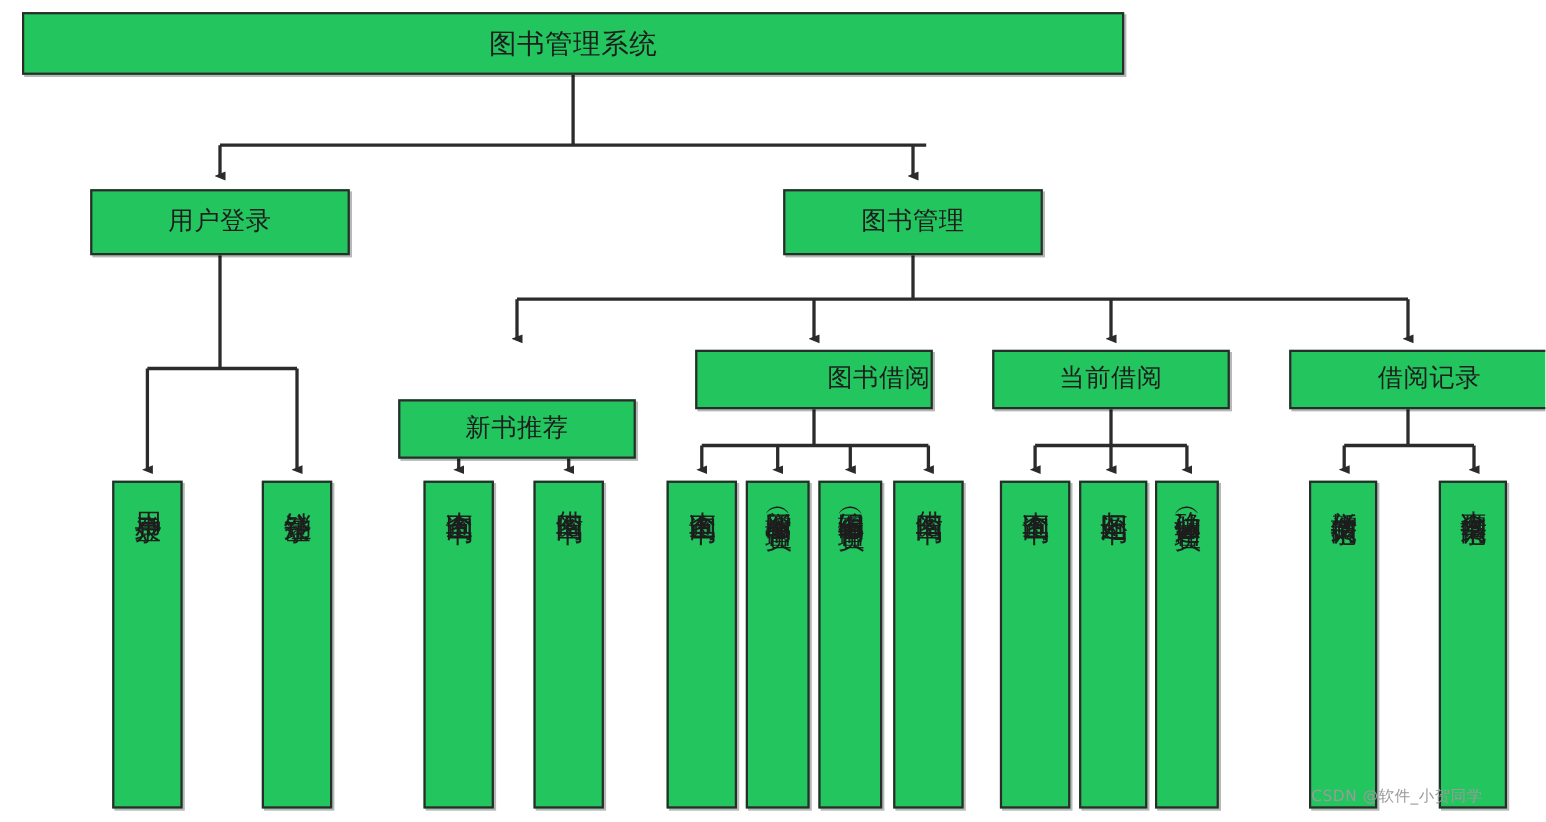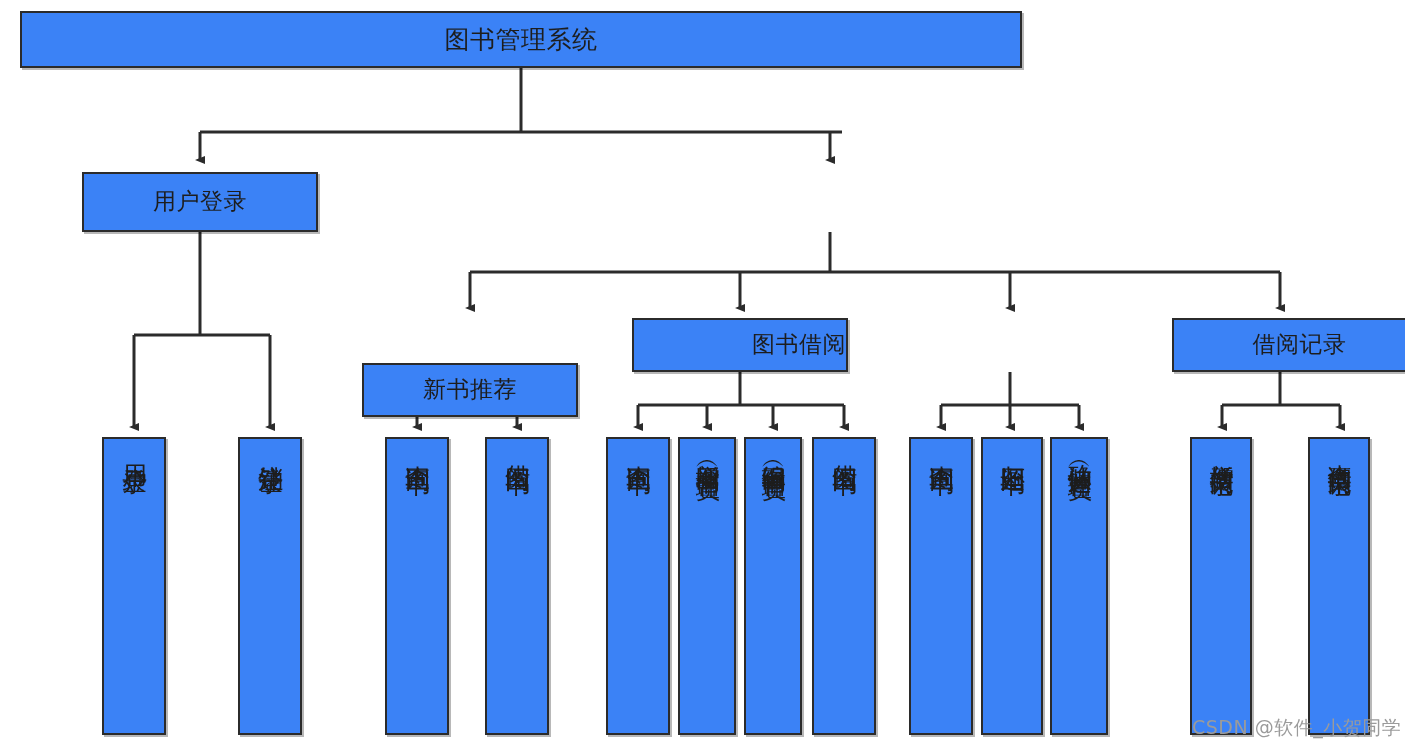--- a/index.html
+++ b/index.html
@@ -21,21 +21,21 @@
     position: absolute;
     left: 0;
     top: 0;
     width: 1405px;
     height: 747px;
     pointer-events: none;
   }
   .node {
     position: absolute;
     box-sizing: border-box;
-    background: #3b82f6;
+    background: #22c55e;
     border: 2px solid #2b2b2b;
     box-shadow: 2px 2px 0 rgba(0,0,0,0.28);
     display: flex;
     align-items: center;
     justify-content: center;
     color: #1d1d1d;
     z-index: 2;
   }
   .node .label {
     display: block;
@@ -61,21 +61,21 @@
     line-height: 1.06;
     letter-spacing: 2px;
     white-space: nowrap;
   }
   .node.v.tall .label {
     font-size: 24px;
   }
   .watermark {
     position: absolute;
     color: #9b9b9b;
-    font-size: 19px;
+    font-size: 14px;
     letter-spacing: 0.5px;
     white-space: nowrap;
     z-index: 5;
     font-family: "DejaVu Sans", "Liberation Sans", sans-serif;
   }
 </style>
 </head>
 <body>
 
 <div id="canvas">
@@ -130,27 +130,33 @@
     </g>
   </svg>
 
   <div class="node h root" style="left:20px; top:11px; width:1002px; height:57px;">
     <span class="label">图书管理系统</span>
   </div>
 
   <div class="node h" style="left:82px; top:172px; width:236px; height:60px;">
     <span class="label">用户登录</span>
   </div>
+  <div class="node h" style="left:712px; top:172px; width:236px; height:60px;">
+    <span class="label">图书管理</span>
+  </div>
 
   <div class="node h" style="left:362px; top:318px; width:216px; height:54px;margin-top:45px;">
     <span class="label">新书推荐</span>
   </div>
   <div class="node h" style="left:632px; top:318px; width:216px; height:54px;justify-content:flex-end;">
     <span class="label">图书借阅</span>
   </div>
+  <div class="node h" style="left:902px; top:318px; width:216px; height:54px;">
+    <span class="label">当前借阅</span>
+  </div>
   <div class="node h" style="left:1172px; top:318px; width:255px; height:54px;">
     <span class="label">借阅记录</span>
   </div>
 
   <div class="node v" style="left:102px; top:437px; width:64px; height:298px;">
     <span class="label">用户登录</span>
   </div>
   <div class="node v" style="left:238px; top:437px; width:64px; height:298px;">
     <span class="label">注销登录</span>
   </div>

